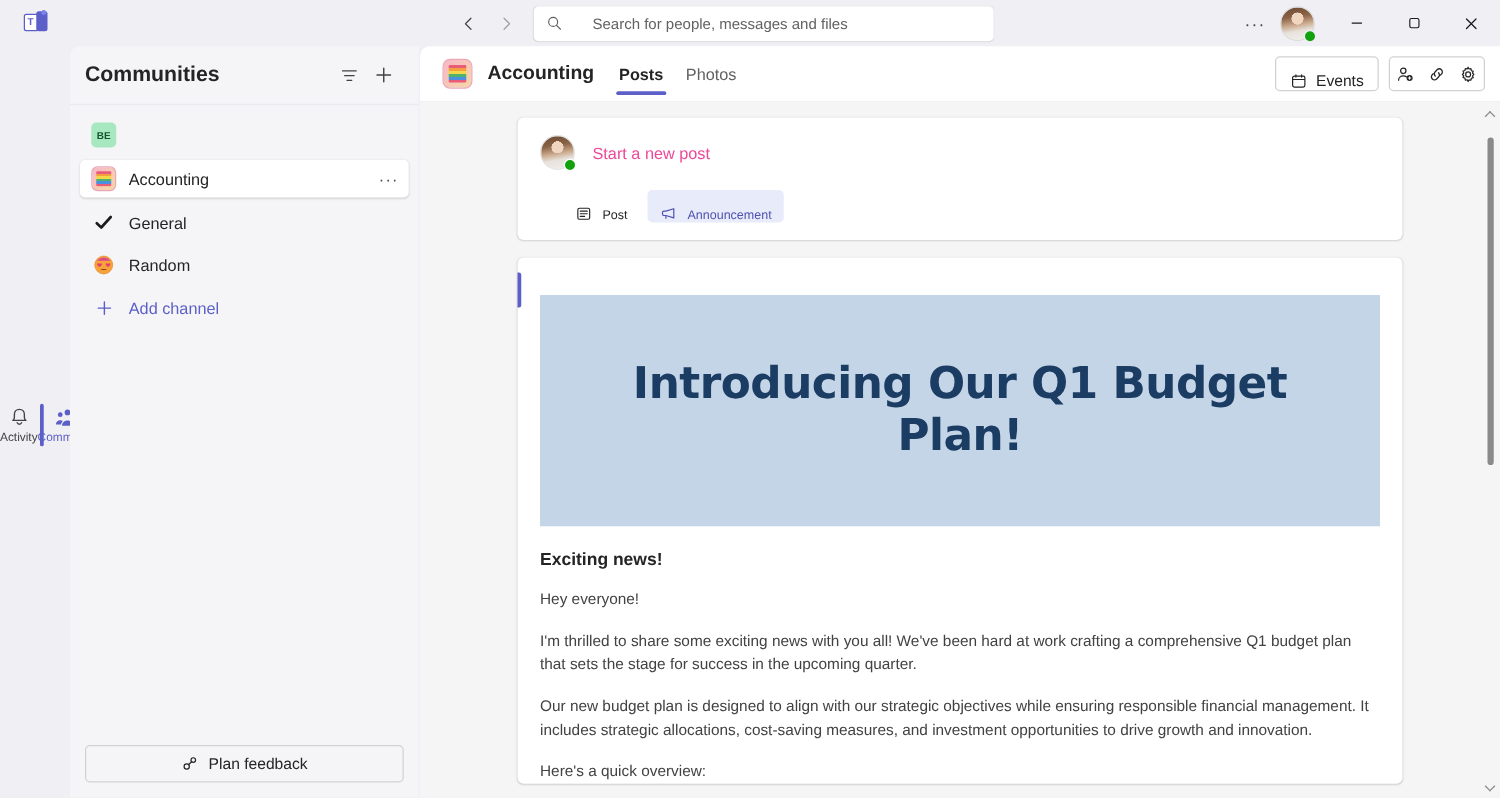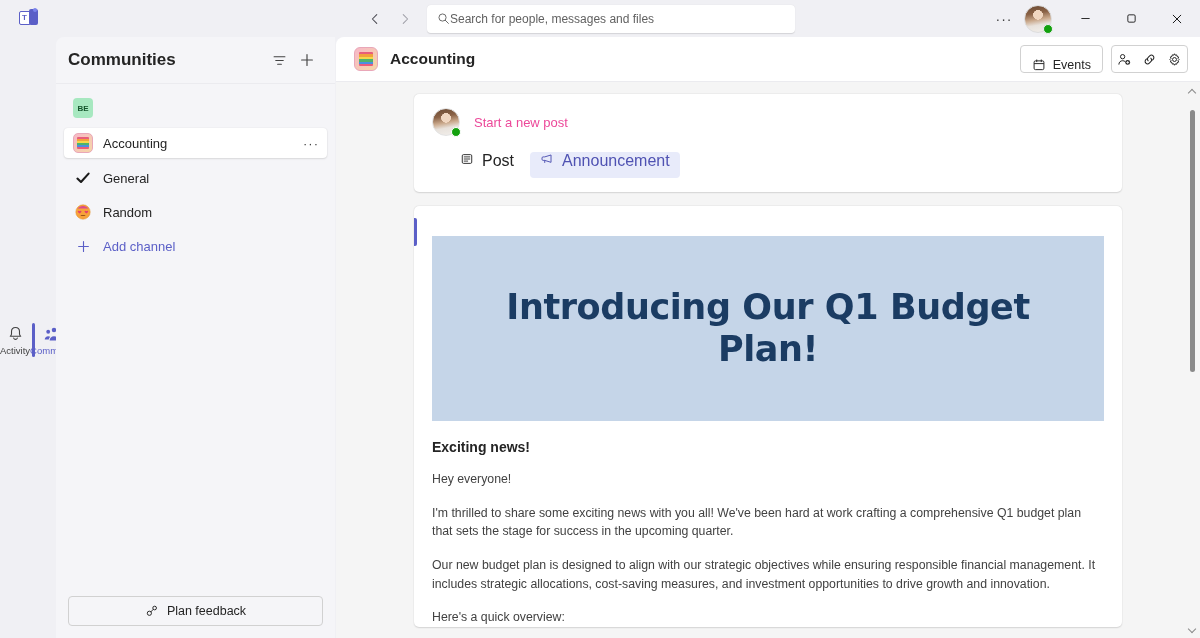--- a/index.html
+++ b/index.html
@@ -45,21 +45,21 @@
   .navbtn {
     width: 28px; height: 28px; border-radius: 4px;
     display: flex; align-items: center; justify-content: center;
     color: #a0a0a8; font-size: 14px;
   }
   .navbtn.enabled { color: #4a4a52; }
 
   .searchbox {
     width: 368px; height: 28px; margin-left: 8px;
     background: #fff; border-radius: 4px;
-    display: flex; align-items: center; gap: 0;
+    display: flex; align-items: center; gap: 24px;
     padding: 0 10px;
     box-shadow: 0 0.5px 1px rgba(0,0,0,.12);
   }
   .searchbox .sicon { color: #616161; font-size: 12px; display:flex; }
   .searchbox .splace { font-size: 12px; color: #616161; }
 
   .tb-right {
     position: absolute; right: 0; top: 0; height: 37px;
     display: flex; align-items: center;
   }
@@ -238,22 +238,22 @@
       linear-gradient(170deg, #6b4a33 0%, #8a6246 30%, #caa98c 52%, #e8e2dc 70%, #f2efeb 100%);
     border: 1px solid #e3e3e3;
   }
   .sm-avatar .pres {
     position: absolute; right: -1px; bottom: -1px; width: 10px; height: 10px;
     border-radius: 50%; background: #13a10e; border: 1.6px solid #fff;
   }
   .comp-place { font-size: 13px; color: #ec4899; }
   .comp-row2 { display: flex; align-items: center; gap: 6px; margin-top: 16px; margin-left: 18px; }
   .comp-pill {
-    height: 26px; border-radius: 4px; display: flex; align-items: flex-start; gap: 8px;
-    padding: 0 10px; font-size: 16px; color: #242424;
+    height: 26px; border-radius: 4px; display: flex; align-items: flex-end; gap: 8px;
+    padding: 0 10px; font-size: 10px; color: #242424;
   }
   .comp-pill.sel { background: #e8ebfa; color: #4f52b2; }
 
   .post { position: relative; padding: 14px 18px 0 18px; min-height: 260px; }
   .post-accent {
     position: absolute; left: 0; top: 12px; width: 3px; height: 28px;
     background: #5b5fc7; border-radius: 0 2px 2px 0;
   }
   .post-head { display: flex; align-items: center; gap: 12px; }
   .post-author { font-size: 13px; font-weight: 600; color: #242424; }
@@ -479,20 +479,24 @@
           <span>Plan feedback</span>
         </div>
       </div>
     </div>
 
     <div class="main">
 
       <div class="chan-head">
         <div class="ch-avatar"></div>
         <div class="ch-title">Accounting</div>
+        <div class="ch-tabs">
+          <div class="ch-tab active">Posts</div>
+          <div class="ch-tab">Photos</div>
+        </div>
         <div class="ch-actions">
           <div class="events-btn">
             <span>
               <svg width="14" height="14" viewBox="0 0 16 16">
                   <rect x="2.4" y="3.3" width="11.2" height="10" rx="1.6" fill="none" stroke="currentColor" stroke-width="1.1"></rect>
                   <path d="M2.4 6.4h11.2" stroke="currentColor" stroke-width="1.1"></path>
                   <path d="M5.4 2.2v2M10.6 2.2v2" stroke="currentColor" stroke-width="1.1" stroke-linecap="round"></path>
                 </svg>
             </span>
             <span>Events</span>

